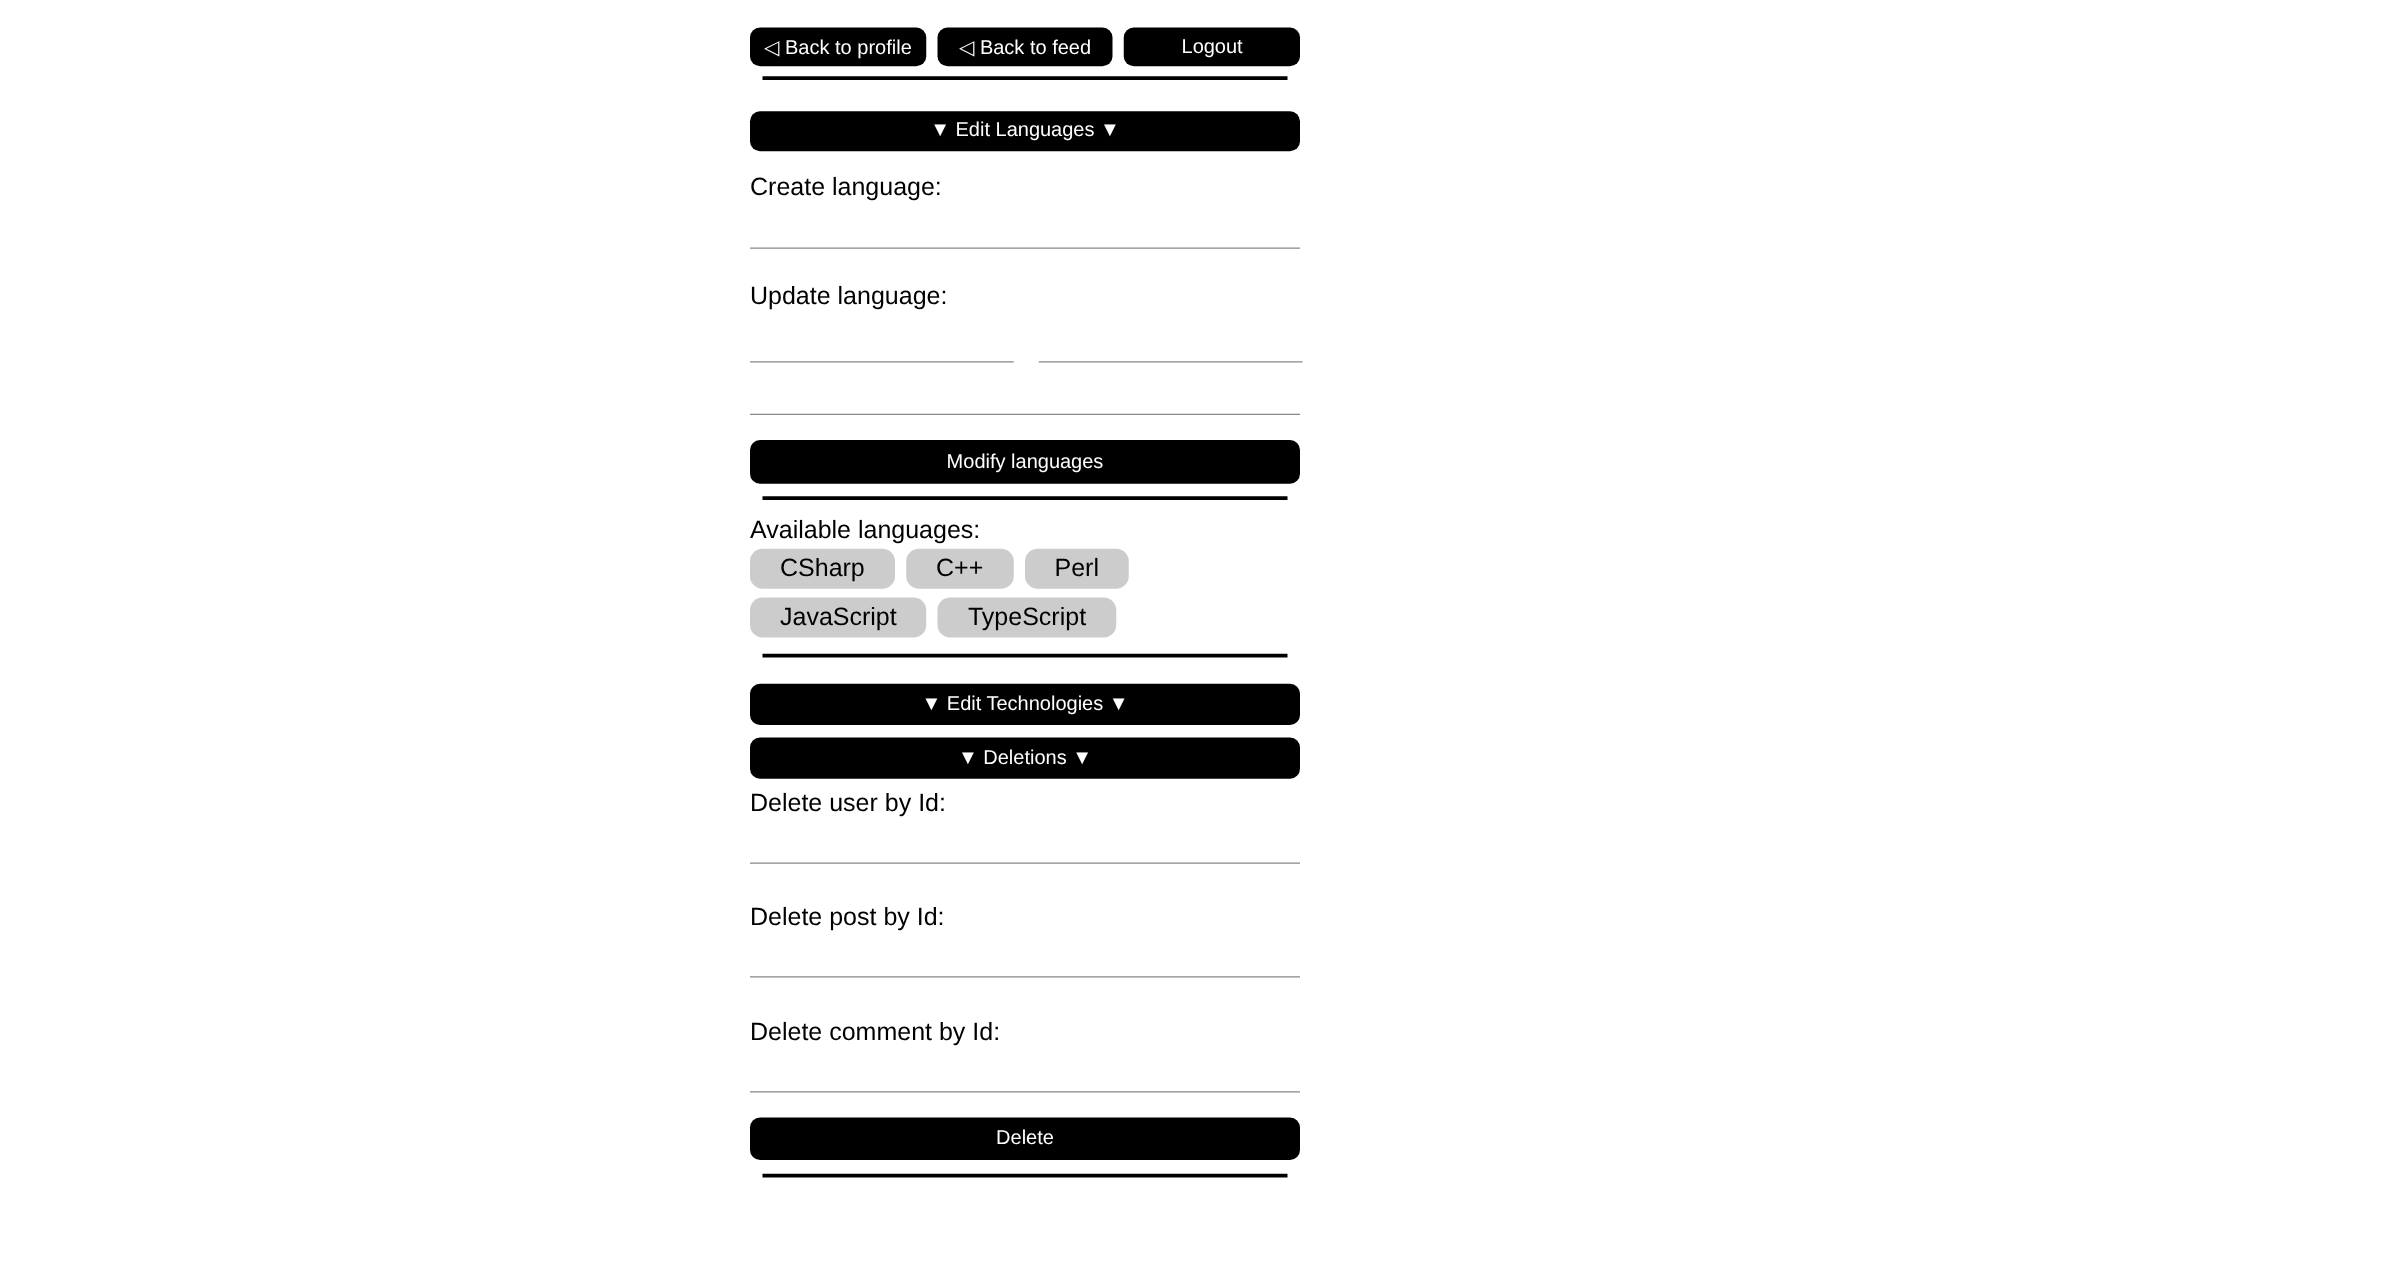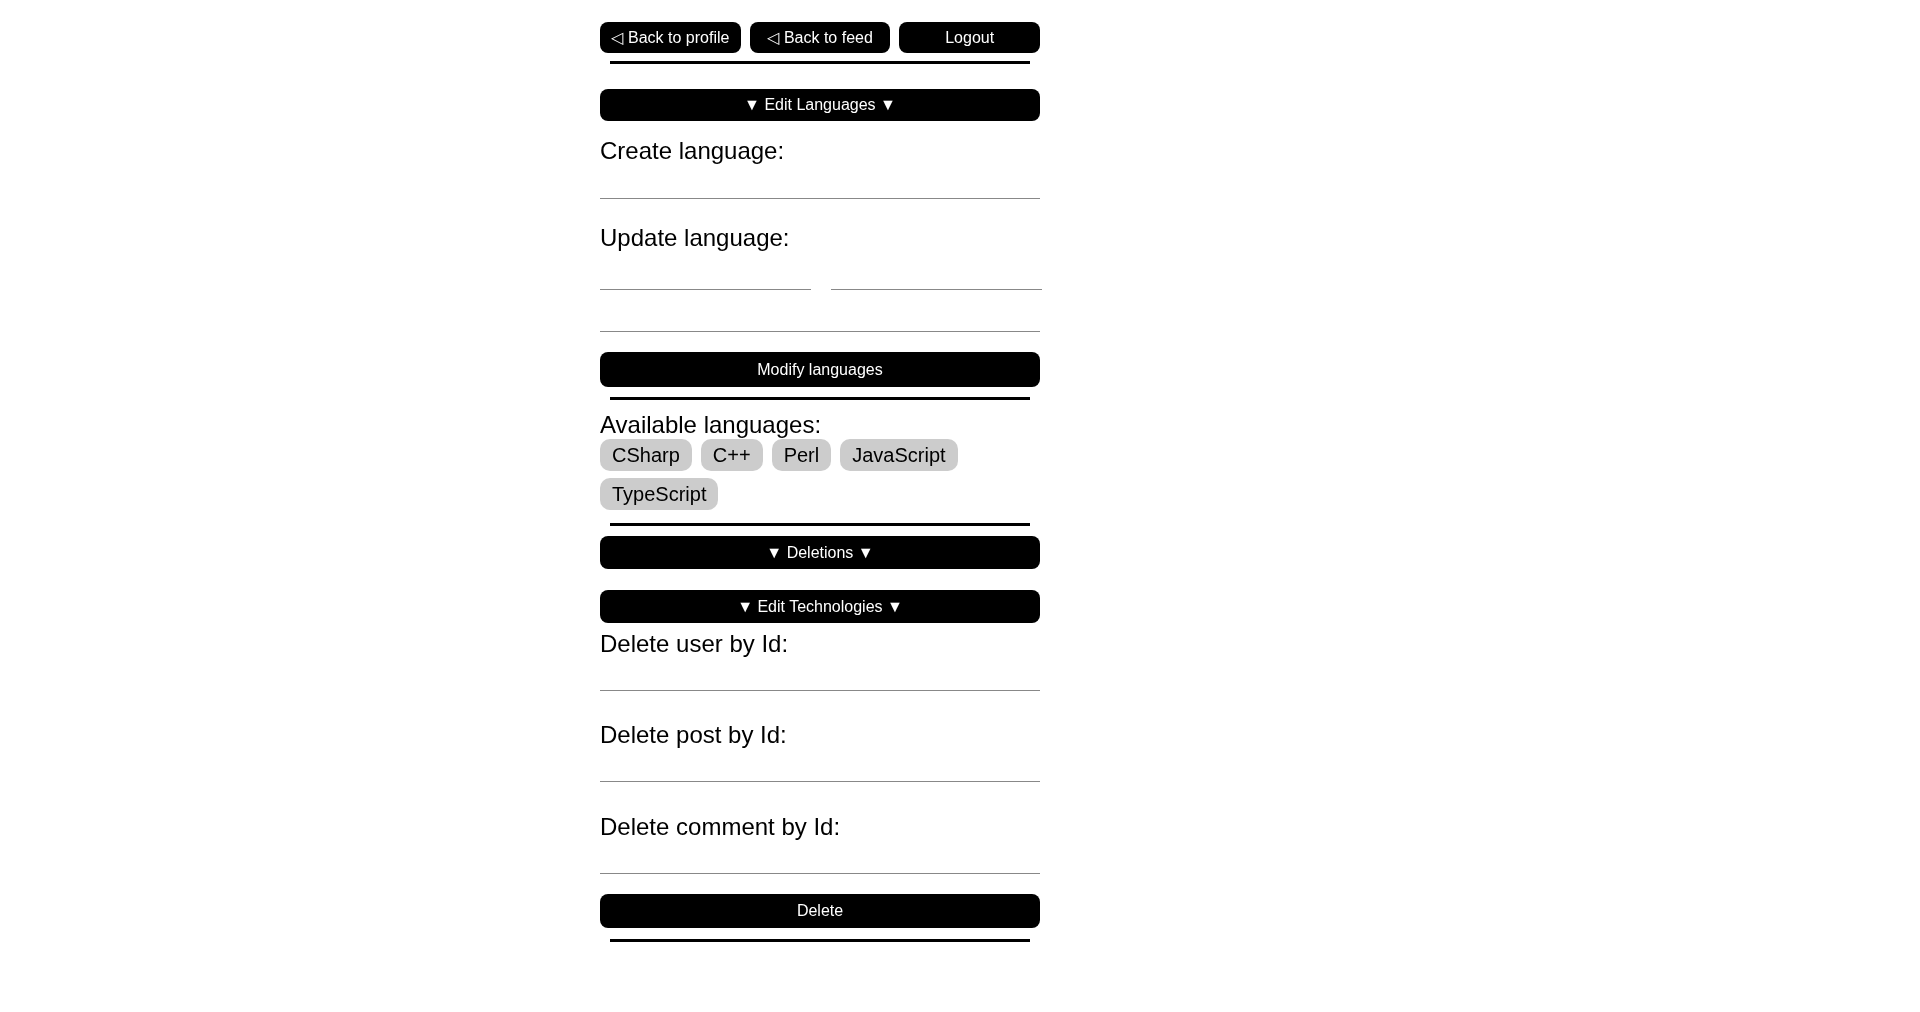--- a/index.html
+++ b/index.html
@@ -46,21 +46,21 @@
   }
   .toggle-btn {
     width: 100%;
     height: 32px;
     margin-top: 25px;
   }
   .toggle-btn.tech { margin-top: 21px; height: 33px; }
   .toggle-btn.dels { margin-top: 10px; height: 33px; }
   .field-label {
     display: block;
-    font-size: 24px;
+    font-size: 20px;
     line-height: 25px;
     margin-top: 26px;
   }
   .field-label.first { margin-top: 17px; }
   .field-label.del-lang { margin-top: 24px; }
   .field-label.avail { margin-top: 12px; margin-bottom: 2px; }
   .field-label.du { margin-top: 8px; }
   .field-label.dp { margin-top: 31px; }
   .field-label.dc { margin-top: 32px; }
   .input-underline {
@@ -92,21 +92,21 @@
   .action-btn.delete { height: 34px; }
   .tags {
     display: flex;
     flex-wrap: wrap;
     gap: 7px 9px;
   }
   .tag {
     background: #cccccc;
     color: #000000;
     border-radius: 10px;
-    padding: 2px 12px;
+    padding: 2px 24px;
     font-size: 20px;
     line-height: 28px;
     white-space: nowrap;
   }
   hr.divider.after-modify { margin-top: 10px; }
   hr.divider.after-tags   { margin-top: 13px; }
   hr.divider.bottom       { margin-top: 11px; margin-bottom: 16px; }
 </style>
 </head>
 <body>
@@ -143,23 +143,23 @@
     <div class="tags">
       <span class="tag">CSharp</span>
       <span class="tag">C++</span>
       <span class="tag">Perl</span>
       <span class="tag">JavaScript</span>
       <span class="tag">TypeScript</span>
     </div>
 
     <hr class="divider after-tags">
 
+    <button class="btn toggle-btn tech">▼ Edit Technologies ▼</button>
+
     <button class="btn toggle-btn dels">▼ Deletions ▼</button>
-
-    <button class="btn toggle-btn tech">▼ Edit Technologies ▼</button>
 
     <label class="field-label du">Delete user by Id:</label>
     <input class="input-underline d35" type="text" value="" style="">
 
     <label class="field-label dp">Delete post by Id:</label>
     <input class="input-underline d35" type="text" value="" style="">
 
     <label class="field-label dc">Delete comment by Id:</label>
     <input class="input-underline d35" type="text" value="" style="">
 

